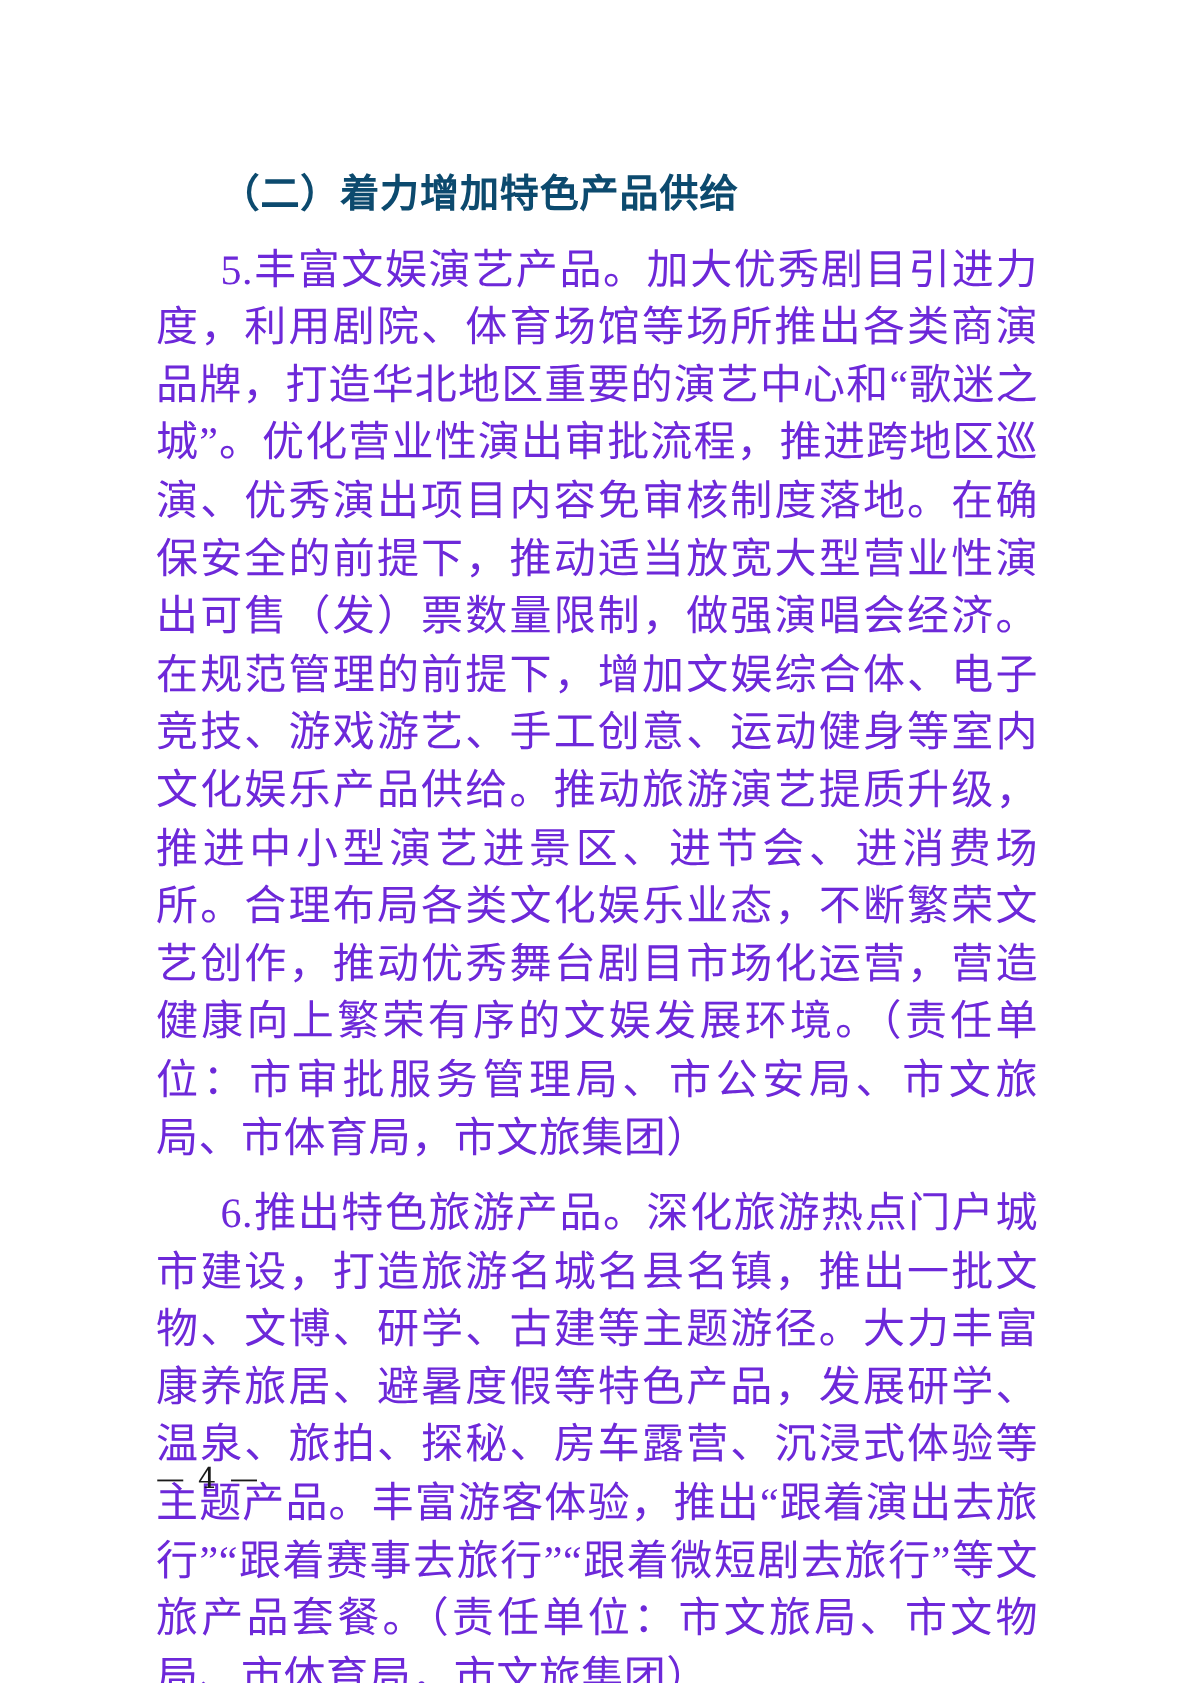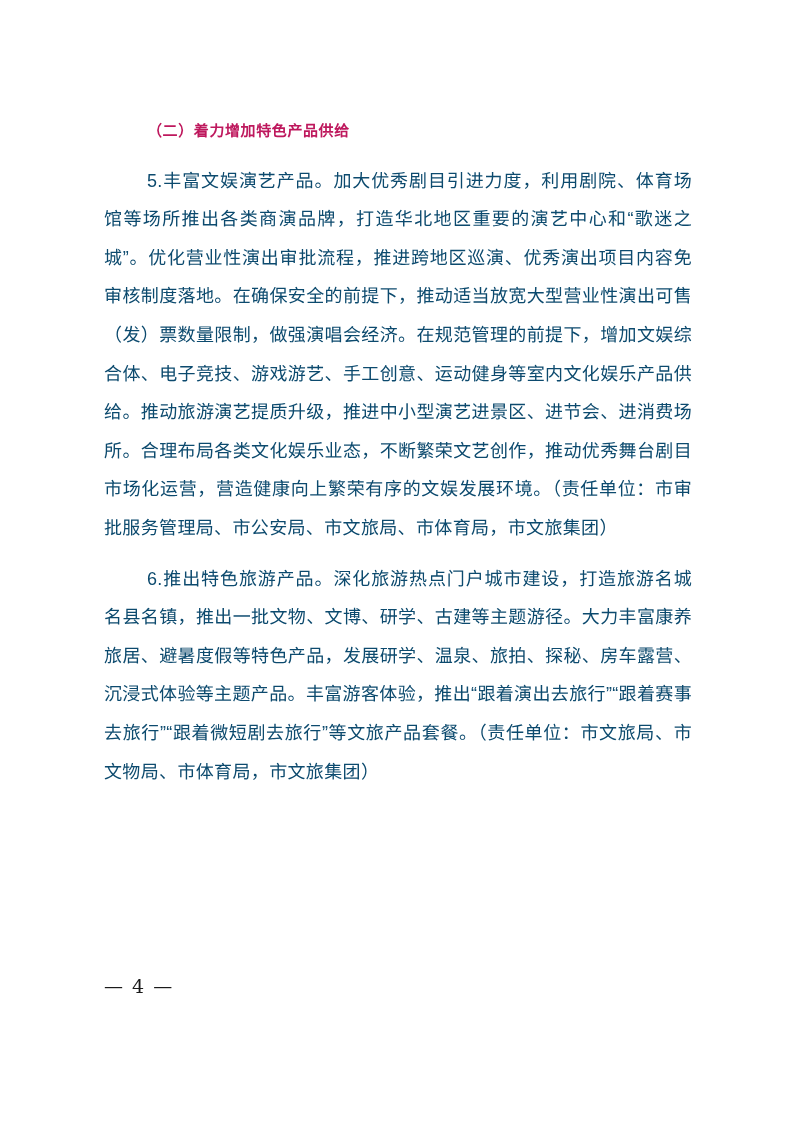--- a/index.html
+++ b/index.html
@@ -26,41 +26,41 @@
 
   .content {
     position: absolute;
     left: 104px;
     top: 112px;
     width: 588px;
   }
 
   
   .section-heading {
-    font-family: Liberation Sans, sans-serif;
-    font-size: 15px;
+    font-family: Liberation Mono, monospace;
+    font-size: 26px;
     line-height: 38.6px;
     letter-spacing: 0.6px;
     text-indent: 43px;
     margin: 0 0 1px 0;
-    color: #be185d;
+    color: #0c4a6e;
     white-space: nowrap;
   }
 
   
   .para {
-    font-family: Liberation Sans, sans-serif;
-    font-size: 18px;
+    font-family: Liberation Serif, serif;
+    font-size: 28px;
     line-height: 38.6px;
     letter-spacing: 0.35px;
     text-align: justify;
     text-justify: inter-character;
     text-indent: 43px;
     margin: 0;
-    color: #0c4a6e;
+    color: #6d28d9;
     word-break: break-all;
   }
 
   
   .gap-sm { height: 10px; }
   .gap-md { height: 12px; }
 
   .page-number {
     position: absolute;
     left: 104px;

